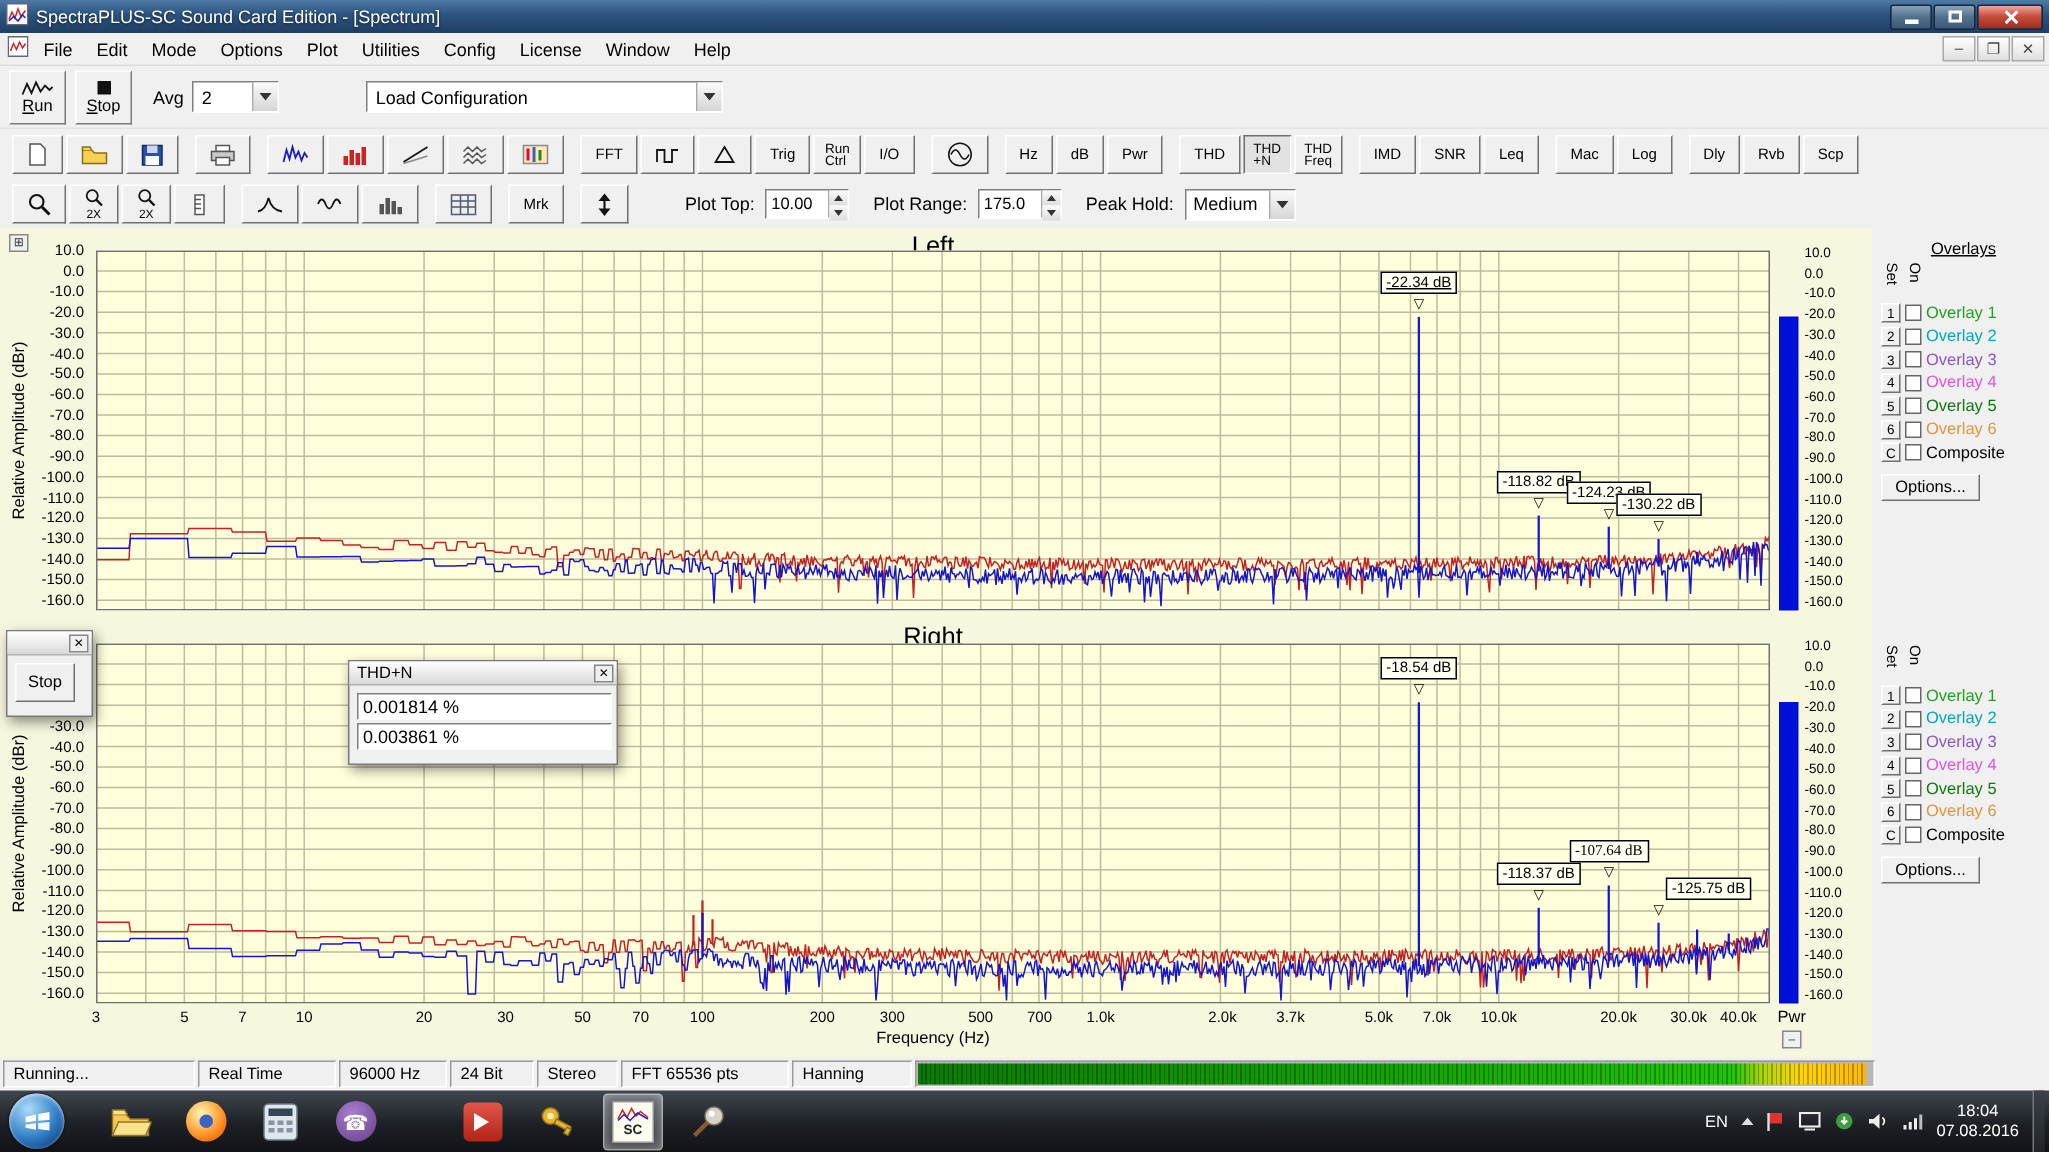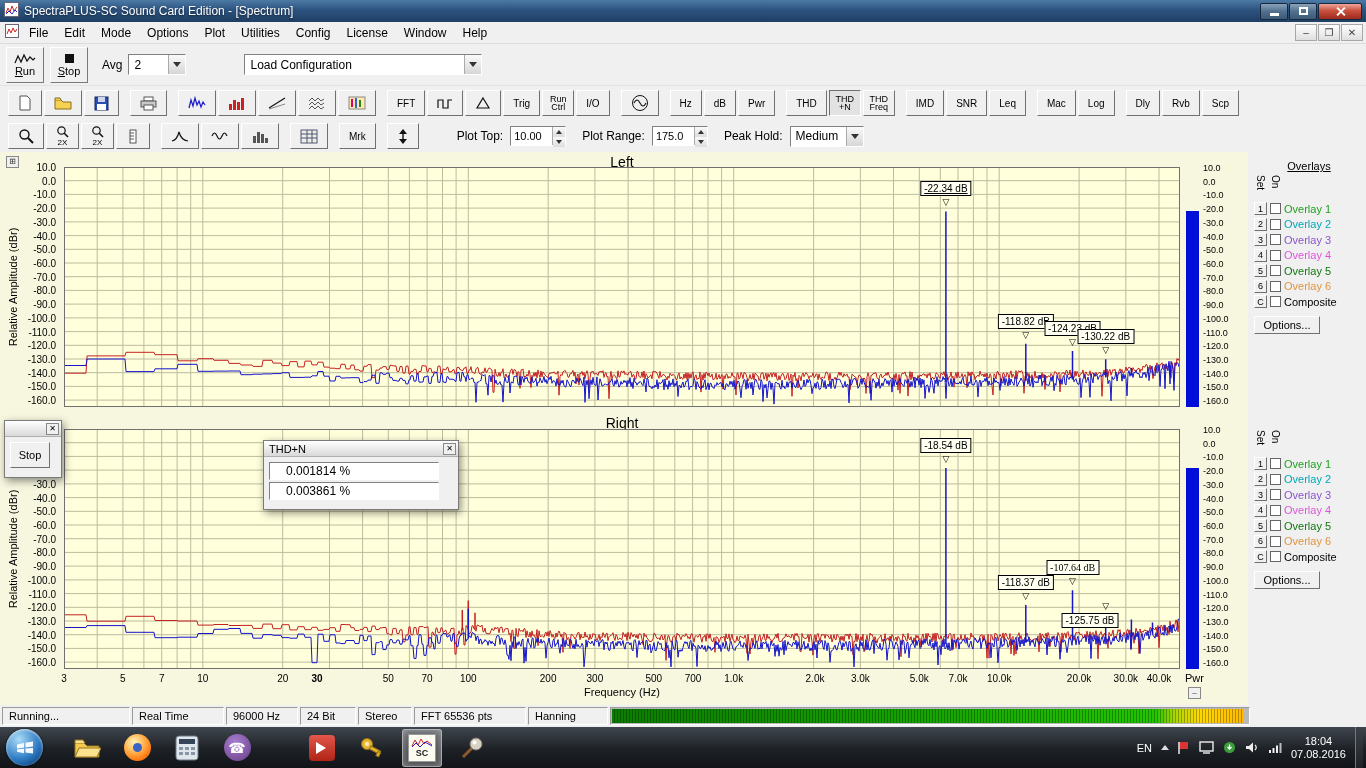--- a/index.html
+++ b/index.html
@@ -26,33 +26,33 @@
 #tb2{top:86px;height:34px;gap:2px;padding-left:8px}
 #tb3{top:120px;height:32px;gap:2px;padding-left:8px}
 .bigbtn{width:38px;height:36px;margin-left:6px;background:#f0f0f0;border:1px solid;border-color:#fff #7a7a7a #7a7a7a #fff;display:flex;flex-direction:column;align-items:center;justify-content:center;font-size:11px;line-height:12px}
 .bigbtn .lbl::first-letter{text-decoration:underline}
 .tlabel{margin-left:14px;font-size:12px}
 .combo{height:21px;background:#fff;border:1px solid;border-color:#808080 #fff #fff #808080;display:flex;align-items:center;font-size:12px;padding-left:5px}
 .combo .arrowbox{margin-left:auto;width:17px;height:100%;background:linear-gradient(#fafafa,#d6d6d6);border-left:1px solid #aaa;display:flex;align-items:center;justify-content:center}
 .tri-down{width:0;height:0;border:4px solid transparent;border-top:5px solid #333;margin-top:4px}
 .tri-up-s{width:0;height:0;border:3px solid transparent;border-bottom:4px solid #333;margin-bottom:3px}
 .tri-down-s{width:0;height:0;border:3px solid transparent;border-top:4px solid #333;margin-top:3px}
-.sbtn{height:26px;min-width:26px;padding:1px 9px;background:#f0f0f0;border:1px solid;border-color:#fff #707070 #707070 #fff;display:flex;align-items:center;justify-content:center;font-size:10px;text-align:center;flex-direction:column}
+.sbtn{height:26px;min-width:26px;padding:1px 9px;background:#f0f0f0;border:1px solid;border-color:#fff #707070 #707070 #fff;display:flex;align-items:center;justify-content:center;font-size:10px;text-align:left;flex-direction:column}
 .sbtn.two{font-size:9px;line-height:8px;width:32px;white-space:normal}
 .sbtn.pressed{border-color:#707070 #fff #fff #707070;background:#e2e2e2}
 .gap{margin-left:9px}
 .spin{width:56px;height:20px;background:#fff;border:1px solid;border-color:#808080 #fff #fff #808080;display:flex;align-items:center;padding-left:3px;font-size:11px}
 .spin .arrows{margin-left:auto;width:13px;height:100%;display:flex;flex-direction:column;border-left:1px solid #aaa}
 .spin .arrows div{flex:1;background:linear-gradient(#fafafa,#ddd);display:flex;align-items:center;justify-content:center}
 
 .client{position:absolute;top:152px;left:0;right:0;height:553px;background:#f7f7df}
 .ovcol{position:absolute;left:1248px;top:0;bottom:0;width:118px;background:#f0f0f0}
 .plotwrap{position:absolute;left:64px;width:1116px;height:240px;background:#ffffdc}
 .plotwrap svg{position:absolute;left:0;top:0}
-.ptitle{position:absolute;left:64px;width:1116px;text-align:center;font-size:14px;color:#000}
+.ptitle{position:absolute;left:64px;width:1116px;text-align:center;font-size:17px;color:#000}
 .rotlab{position:absolute;left:13px;font-size:11px;transform:translate(-50%,-50%) rotate(-90deg);white-space:nowrap}
 .ylabels{position:absolute;left:0;width:60px;height:240px}
 .ytick{position:absolute;right:4px;font-size:10px;white-space:nowrap}
 .xlabels{position:absolute;left:64px;width:1116px;height:12px}
 .xtick{position:absolute;top:0;font-size:10px;transform:translateX(-50%);white-space:nowrap}
 .xaxistitle{position:absolute;left:64px;width:1116px;text-align:center;font-size:11px}
 .ann{position:absolute;background:#fffff2;border:1px solid #000;font-size:10px;line-height:13px;height:15px;padding:0 3px;white-space:nowrap;transform:translateX(-50%);z-index:3}
 .annarrow{position:absolute;font-size:9px;line-height:10px;transform:translateX(-50%);color:#000;z-index:3}
 .meter{position:absolute;left:1184px;width:62px;height:240px;background:#f7f7df}
 .mbar{position:absolute;left:2px;width:13px;background:#000fd8}
@@ -65,21 +65,21 @@
 .vtext{position:absolute;writing-mode:vertical-rl;font-size:10px;color:#000}
 .ovrow{display:flex;align-items:center;height:15.5px;gap:3px}
 .numbtn{width:13px;height:13px;border:1px solid;border-color:#fff #707070 #707070 #fff;background:#f0f0f0;font-size:9px;display:flex;align-items:center;justify-content:center;flex:none}
 .chk{width:11px;height:11px;border:1px solid #666;background:#fff;flex:none}
 .optbtn{margin-top:6px;width:66px;height:18px;border:1px solid;border-color:#fff #707070 #707070 #fff;background:#f0f0f0;font-size:11px;display:flex;align-items:center;justify-content:center}
 
 .floatwin{position:absolute;background:#f0f0f0;border:1px solid #7a7a7a;box-shadow:2px 3px 8px rgba(0,0,0,.45);z-index:6}
 .fw-titlebar{height:16px;background:linear-gradient(#ffffff,#d9d9d9);display:flex;align-items:center;border-bottom:1px solid #b0b0b0;padding:0 2px}
 .fw-title{font-size:11px;margin-left:3px}
 .fw-close{margin-left:auto;width:13px;height:12px;border:1px solid #888;background:#f0f0f0;font-size:8px;line-height:10px;text-align:center}
-.thdfield{width:170px;height:18px;background:#fff;border:1px solid;border-color:#808080 #fff #fff #808080;font-size:12px;line-height:16px;padding:0 16px;margin:2px 5px}
+.thdfield{width:170px;height:18px;background:#fff;border:1px solid;border-color:#808080 #fff #fff #808080;font-size:12px;line-height:16px;padding:0 3px;margin:2px 5px}
 .stopbtn{width:40px;height:26px;margin:5px;background:#f0f0f0;border:1px solid;border-color:#fff #707070 #707070 #fff;font-size:11px;display:flex;align-items:center;justify-content:center}
 .stopbtn::first-letter{text-decoration:underline}
 
 .statusbar{position:absolute;top:705px;left:0;right:0;height:22px;background:#f0f0f0;display:flex;align-items:stretch;padding:2px;gap:2px;font-size:11px}
 .sseg{border:1px solid;border-color:#9a9a9a #fff #fff #9a9a9a;padding:2px 6px;white-space:nowrap}
 .w1{width:128px}.w2{width:92px}.w3{width:72px}.w4{width:56px}.w5{width:54px}.w6{width:112px}.w7{width:80px}
 .smeter{border:1px solid;border-color:#9a9a9a #fff #fff #9a9a9a;width:640px;position:relative;background:#b8b8b8}
 .smeter-fill{position:absolute;top:1px;bottom:1px;left:1px;background:
  repeating-linear-gradient(90deg,rgba(0,0,0,0) 0 2px,rgba(0,0,0,.28) 2px 3px),
  linear-gradient(90deg,#0b7c00 0%,#14a000 45%,#22c400 86%,#a8d800 89%,#ffd800 93%,#ffb800 100%)}
@@ -611,21 +611,21 @@
         <path d="M0 198.5 L1 198.5 L2 198.5 L3 198.5 L4 198.5 L5 198.5 L6 198.5 L7 198.5 L8 198.5 L9 198.5 L10 198.5 L11 198.5 L12 198.5 L13 198.5 L14 198.5 L15 198.5 L16 198.5 L17 198.5 L18 198.5 L19 198.5 L20 198.5 L21 198.5 L22 198.5 L23 196.6 L24 196.6 L25 196.6 L26 196.6 L27 196.6 L28 196.6 L29 196.6 L30 196.6 L31 196.6 L32 196.6 L33 196.6 L34 196.6 L35 196.6 L36 196.6 L37 196.6 L38 196.6 L39 196.6 L40 196.6 L41 196.6 L42 196.6 L43 196.6 L44 196.6 L45 196.6 L46 196.6 L47 196.6 L48 196.6 L49 196.6 L50 196.6 L51 196.6 L52 196.6 L53 196.6 L54 196.6 L55 196.6 L56 196.6 L57 196.6 L58 196.6 L59 196.6 L60 196.6 L61 196.6 L62 203.3 L63 203.3 L64 203.3 L65 203.3 L66 203.3 L67 203.3 L68 203.3 L69 203.3 L70 203.3 L71 203.3 L72 203.3 L73 203.3 L74 203.3 L75 203.3 L76 203.3 L77 203.3 L78 203.3 L79 203.3 L80 203.3 L81 203.3 L82 203.3 L83 203.3 L84 203.3 L85 203.3 L86 203.3 L87 203.3 L88 203.3 L89 203.3 L90 203.3 L91 208.7 L92 208.7 L93 208.7 L94 208.7 L95 208.7 L96 208.7 L97 208.7 L98 208.7 L99 208.7 L100 208.7 L101 208.7 L102 208.7 L103 208.7 L104 208.7 L105 208.7 L106 208.7 L107 208.7 L108 208.7 L109 208.7 L110 208.7 L111 208.7 L112 208.7 L113 208.7 L114 208.2 L115 208.2 L116 208.2 L117 208.2 L118 208.2 L119 208.2 L120 208.2 L121 208.2 L122 208.2 L123 208.2 L124 208.2 L125 208.2 L126 208.2 L127 208.2 L128 208.2 L129 208.2 L130 208.2 L131 208.2 L132 208.2 L133 208.2 L134 204.5 L135 204.5 L136 204.5 L137 204.5 L138 204.5 L139 204.5 L140 204.5 L141 204.5 L142 204.5 L143 204.5 L144 204.5 L145 204.5 L146 204.5 L147 204.5 L148 204.5 L149 204.5 L150 200.3 L151 200.3 L152 200.3 L153 200.3 L154 200.3 L155 200.3 L156 200.3 L157 200.3 L158 200.3 L159 200.3 L160 200.3 L161 200.3 L162 200.3 L163 200.3 L164 200.3 L165 199.5 L166 199.5 L167 199.5 L168 199.5 L169 199.5 L170 199.5 L171 199.5 L172 199.5 L173 199.5 L174 199.5 L175 199.5 L176 199.5 L177 204.4 L178 204.4 L179 204.4 L180 204.4 L181 204.4 L182 204.4 L183 204.4 L184 204.4 L185 204.4 L186 204.4 L187 204.4 L188 204.4 L189 209.2 L190 209.2 L191 209.2 L192 209.2 L193 209.2 L194 209.2 L195 209.2 L196 209.2 L197 209.2 L198 209.2 L199 205.6 L200 205.6 L201 205.6 L202 205.6 L203 205.6 L204 205.6 L205 205.6 L206 205.6 L207 205.6 L208 205.6 L209 206.3 L210 206.3 L211 206.3 L212 206.3 L213 206.3 L214 206.3 L215 206.3 L216 206.3 L217 206.3 L218 208.6 L219 208.6 L220 208.6 L221 208.6 L222 208.6 L223 208.6 L224 208.6 L225 208.6 L226 209.2 L227 209.2 L228 209.2 L229 209.2 L230 209.2 L231 209.2 L232 209.2 L233 209.2 L234 205.1 L235 205.1 L236 205.1 L237 205.1 L238 205.1 L239 205.1 L240 205.1 L241 208.3 L242 208.3 L243 208.3 L244 208.3 L245 208.3 L246 208.3 L247 208.3 L248 233.7 L249 233.7 L250 233.7 L251 233.7 L252 233.7 L253 233.7 L254 205.2 L255 205.2 L256 205.2 L257 205.2 L258 205.2 L259 205.2 L260 212.3 L261 212.3 L262 212.3 L263 212.3 L264 212.3 L265 212.3 L266 205.8 L267 205.8 L268 205.8 L269 205.8 L270 205.8 L271 205.8 L272 214.0 L273 214.0 L274 214.0 L275 214.0 L276 214.0 L277 214.6 L278 214.6 L279 214.6 L280 214.6 L281 214.6 L282 211.5 L283 211.5 L284 211.5 L285 211.5 L286 211.5 L287 211.5 L288 211.5 L289 211.5 L290 211.5 L291 214.5 L292 214.5 L293 214.5 L294 214.5 L295 214.5 L296 206.3 L297 206.3 L298 206.3 L299 206.3 L300 211.6 L301 211.6 L302 211.6 L303 211.6 L304 207.0 L305 207.0 L306 207.0 L307 207.0 L308 225.6 L309 225.6 L310 225.6 L311 225.6 L312 213.7 L313 213.7 L314 213.7 L315 213.7 L316 212.6 L317 212.6 L318 212.6 L319 220.6 L320 220.6 L321 220.6 L322 220.6 L323 215.9 L324 215.9 L325 215.9 L326 210.6 L327 210.6 L328 210.6 L329 213.8 L330 213.8 L331 213.8 L332 213.8 L333 211.1 L334 211.1 L335 211.1 L336 215.2 L337 215.2 L338 215.2 L339 210.2 L340 210.2 L341 210.2 L342 210.9 L343 210.9 L344 210.9 L345 206.6 L346 206.6 L347 216.8 L348 216.8 L349 216.8 L350 229.5 L351 229.5 L352 229.5 L353 216.7 L354 216.7 L355 205.8 L356 205.8 L357 205.8 L358 215.2 L359 215.2 L360 226.4 L361 226.4 L362 226.4 L363 216.5 L364 216.5 L365 208.8 L366 208.8 L367 208.8 L368 213.5 L369 213.5 L370 220.0 L371 220.0 L372 206.2 L373 206.2 L374 214.2 L375 214.2 L376 214.2 L377 206.4 L378 206.4 L379 204.5 L380 204.5 L381 204.7 L382 204.7 L383 208.0 L384 208.0 L385 206.1 L386 206.1 L387 212.2 L388 212.2 L389 204.5 L390 204.5 L391 214.3 L392 214.3 L393 217.7 L394 217.7 L395 210.0 L396 206.6 L397 206.6 L398 204.3 L399 204.3 L400 204.1 L401 204.1 L402 212.4 L403 210.2 L404 210.2 L405 207.1 L406 207.1 L407 208.8 L408 203.7 L409 203.7 L410 205.1 L411 205.1 L412 211.7 L413 207.4 L414 207.4 L415 214.9 L416 210.3 L417 210.3 L418 215.3 L419 213.1 L420 213.1 L421 210.6 L422 212.2 L423 212.2 L424 216.3 L425 211.8 L426 211.8 L427 214.8 L428 212.2 L429 214.4 L430 214.4 L431 217.0 L432 209.6 L433 206.7 L434 206.7 L435 206.9 L436 215.4 L437 209.1 L438 209.1 L439 213.8 L440 215.6 L441 210.9 L442 215.5 L443 226.1 L444 226.1 L445 230.4 L446 216.4 L447 231.7 L448 212.6 L449 218.5 L450 208.1 L451 208.1 L452 219.5 L453 213.5 L454 216.3 L455 212.5 L456 215.3 L457 217.4 L458 210.9 L459 210.0 L460 234.1 L461 218.4 L462 232.3 L463 213.6 L464 209.4 L465 214.6 L466 215.5 L467 218.7 L468 209.7 L469 208.8 L470 219.2 L471 218.4 L472 209.3 L473 213.6 L474 209.2 L475 213.1 L476 214.1 L477 210.2 L478 214.3 L479 212.2 L480 211.9 L481 214.4 L482 229.2 L483 216.9 L484 213.6 L485 209.0 L486 215.1 L487 218.4 L488 218.9 L489 211.5 L490 209.8 L491 217.5 L492 214.8 L493 215.1 L494 210.6 L495 218.8 L496 224.2 L497 215.5 L498 217.7 L499 209.4 L500 211.7 L501 218.1 L502 210.8 L503 215.9 L504 216.3 L505 216.8 L506 210.1 L507 210.9 L508 215.9 L509 219.4 L510 215.2 L511 219.8 L512 210.3 L513 217.6 L514 215.5 L515 217.8 L516 218.3 L517 217.5 L518 214.3 L519 216.5 L520 237.9 L521 227.1 L522 210.8 L523 218.2 L524 211.8 L525 213.2 L526 214.1 L527 214.7 L528 212.1 L529 214.0 L530 216.8 L531 210.3 L532 212.1 L533 212.6 L534 211.5 L535 217.5 L536 212.8 L537 213.5 L538 210.8 L539 210.9 L540 220.9 L541 213.0 L542 215.0 L543 213.1 L544 218.1 L545 221.5 L546 221.1 L547 213.3 L548 214.6 L549 212.0 L550 220.1 L551 216.8 L552 213.6 L553 217.1 L554 212.2 L555 214.3 L556 212.3 L557 216.6 L558 215.0 L559 211.5 L560 217.9 L561 220.2 L562 214.2 L563 213.5 L564 213.8 L565 213.7 L566 216.0 L567 213.7 L568 220.7 L569 221.9 L570 211.8 L571 210.6 L572 214.4 L573 228.5 L574 217.1 L575 211.6 L576 216.0 L577 213.7 L578 213.2 L579 212.1 L580 218.2 L581 220.4 L582 211.3 L583 211.6 L584 220.9 L585 216.1 L586 215.1 L587 223.9 L588 221.7 L589 217.3 L590 213.6 L591 221.2 L592 221.9 L593 218.0 L594 212.6 L595 214.0 L596 215.6 L597 214.3 L598 220.3 L599 220.6 L600 221.6 L601 221.3 L602 213.5 L603 219.0 L604 216.4 L605 228.8 L606 220.8 L607 237.9 L608 211.8 L609 217.0 L610 220.4 L611 220.9 L612 211.8 L613 211.7 L614 228.2 L615 220.9 L616 222.5 L617 220.7 L618 222.2 L619 218.6 L620 214.6 L621 212.6 L622 214.6 L623 212.9 L624 217.1 L625 219.6 L626 212.3 L627 211.4 L628 221.7 L629 214.3 L630 217.3 L631 216.8 L632 219.4 L633 237.5 L634 216.2 L635 217.0 L636 219.5 L637 219.1 L638 215.9 L639 218.9 L640 220.5 L641 216.8 L642 222.6 L643 221.3 L644 216.6 L645 219.4 L646 217.8 L647 221.1 L648 221.1 L649 218.8 L650 219.3 L651 215.1 L652 212.0 L653 216.0 L654 213.3 L655 219.6 L656 215.7 L657 222.5 L658 218.3 L659 213.4 L660 217.5 L661 219.4 L662 212.1 L663 216.7 L664 221.7 L665 222.1 L666 214.0 L667 212.3 L668 216.0 L669 219.9 L670 220.3 L671 221.5 L672 217.9 L673 217.3 L674 216.1 L675 214.6 L676 211.9 L677 217.5 L678 216.4 L679 218.5 L680 213.6 L681 214.7 L682 218.6 L683 216.7 L684 231.5 L685 222.8 L686 219.4 L687 219.9 L688 218.8 L689 213.8 L690 215.7 L691 219.5 L692 211.8 L693 213.5 L694 220.3 L695 219.1 L696 220.0 L697 213.3 L698 219.9 L699 213.0 L700 214.1 L701 214.6 L702 212.5 L703 218.6 L704 214.7 L705 222.7 L706 218.4 L707 212.1 L708 215.8 L709 216.6 L710 214.4 L711 227.4 L712 216.1 L713 222.3 L714 215.6 L715 227.2 L716 218.5 L717 220.6 L718 221.1 L719 212.4 L720 225.8 L721 211.3 L722 221.5 L723 216.6 L724 212.7 L725 215.5 L726 215.1 L727 216.7 L728 217.5 L729 213.5 L730 213.4 L731 215.7 L732 211.2 L733 219.9 L734 212.7 L735 217.3 L736 219.0 L737 221.1 L738 218.5 L739 215.7 L740 212.2 L741 220.3 L742 217.1 L743 219.3 L744 214.3 L745 218.9 L746 221.8 L747 218.9 L748 221.6 L749 215.5 L750 212.5 L751 220.9 L752 215.2 L753 229.0 L754 211.4 L755 215.4 L756 214.2 L757 212.9 L758 211.1 L759 218.0 L760 220.5 L761 211.6 L762 214.9 L763 221.8 L764 213.8 L765 216.9 L766 233.3 L767 222.0 L768 221.8 L769 220.6 L770 218.0 L771 216.1 L772 220.4 L773 221.1 L774 216.9 L775 213.3 L776 212.1 L777 215.2 L778 221.1 L779 213.7 L780 217.8 L781 214.4 L782 212.5 L783 217.6 L784 221.7 L785 212.5 L786 212.8 L787 222.3 L788 220.1 L789 219.3 L790 237.9 L791 217.3 L792 214.8 L793 220.3 L794 218.2 L795 222.1 L796 211.7 L797 216.9 L798 213.3 L799 219.4 L800 220.3 L801 221.3 L802 210.8 L803 220.9 L804 213.2 L805 220.9 L806 221.0 L807 217.5 L808 212.8 L809 210.8 L810 224.6 L811 211.6 L812 214.7 L813 216.9 L814 218.3 L815 219.6 L816 214.3 L817 220.7 L818 221.1 L819 217.8 L820 210.6 L821 210.4 L822 215.4 L823 231.2 L824 220.4 L825 218.8 L826 210.4 L827 211.9 L828 212.2 L829 218.0 L830 220.1 L831 216.1 L832 213.0 L833 214.9 L834 217.6 L835 230.9 L836 221.5 L837 211.5 L838 215.7 L839 210.8 L840 212.8 L841 224.5 L842 220.4 L843 213.7 L844 213.3 L845 228.8 L846 218.2 L847 215.3 L848 215.2 L849 211.2 L850 216.2 L851 218.7 L852 210.8 L853 216.5 L854 211.9 L855 211.2 L856 219.7 L857 218.4 L858 211.4 L859 215.6 L860 210.1 L861 214.3 L862 210.1 L863 211.7 L864 215.8 L865 216.8 L866 210.5 L867 217.4 L868 218.9 L869 214.0 L870 221.0 L871 211.7 L872 217.8 L873 212.5 L874 236.0 L875 218.1 L876 216.6 L877 225.7 L878 211.6 L879 218.0 L880 210.0 L881 220.0 L882 219.0 L883 214.3 L884 220.9 L885 213.7 L886 221.8 L887 220.3 L888 210.2 L889 220.3 L890 211.0 L891 213.6 L892 214.0 L893 209.9 L894 210.7 L895 220.1 L896 213.4 L897 214.5 L898 212.3 L899 210.3 L900 210.2 L901 213.4 L902 214.4 L903 209.3 L904 216.8 L905 218.4 L906 214.5 L907 212.0 L908 218.0 L909 220.1 L910 211.0 L911 209.0 L912 211.1 L913 213.1 L914 213.6 L915 211.0 L916 209.0 L917 219.6 L918 213.6 L919 211.4 L920 209.4 L921 211.2 L922 215.7 L923 219.4 L924 213.8 L925 215.5 L926 213.5 L927 228.8 L928 214.1 L929 215.9 L930 218.0 L931 209.1 L932 208.4 L933 217.9 L934 233.8 L935 218.4 L936 218.9 L937 209.2 L938 217.7 L939 215.5 L940 216.4 L941 209.7 L942 210.4 L943 212.4 L944 218.3 L945 216.8 L946 211.3 L947 210.3 L948 216.1 L949 210.9 L950 213.3 L951 210.5 L952 208.4 L953 221.3 L954 213.6 L955 208.1 L956 217.9 L957 210.8 L958 215.0 L959 210.6 L960 217.0 L961 208.5 L962 213.3 L963 210.4 L964 212.7 L965 207.8 L966 216.7 L967 211.6 L968 213.4 L969 210.8 L970 215.0 L971 217.9 L972 210.2 L973 209.3 L974 213.0 L975 215.5 L976 212.4 L977 214.2 L978 209.4 L979 211.3 L980 213.0 L981 214.9 L982 208.5 L983 225.9 L984 209.1 L985 217.5 L986 210.1 L987 212.8 L988 211.9 L989 207.6 L990 209.3 L991 217.6 L992 217.3 L993 207.3 L994 213.0 L995 212.7 L996 230.3 L997 215.1 L998 210.6 L999 213.4 L1000 211.1 L1001 211.4 L1002 217.0 L1003 223.7 L1004 217.0 L1005 208.9 L1006 209.3 L1007 211.3 L1008 216.3 L1009 207.8 L1010 206.6 L1011 208.0 L1012 215.8 L1013 210.0 L1014 207.2 L1015 215.5 L1016 211.6 L1017 212.6 L1018 209.8 L1019 208.5 L1020 208.4 L1021 206.7 L1022 212.8 L1023 207.6 L1024 206.5 L1025 214.9 L1026 205.6 L1027 229.6 L1028 207.3 L1029 212.3 L1030 210.8 L1031 206.0 L1032 215.2 L1033 206.6 L1034 214.5 L1035 207.6 L1036 216.3 L1037 211.0 L1038 207.8 L1039 210.6 L1040 214.7 L1041 207.7 L1042 215.2 L1043 209.9 L1044 212.7 L1045 207.0 L1046 212.4 L1047 215.5 L1048 212.7 L1049 208.7 L1050 212.1 L1051 207.7 L1052 207.2 L1053 210.7 L1054 212.1 L1055 212.9 L1056 203.6 L1057 210.9 L1058 212.6 L1059 207.6 L1060 206.4 L1061 207.7 L1062 213.7 L1063 204.2 L1064 210.8 L1065 205.0 L1066 203.8 L1067 220.6 L1068 207.0 L1069 203.2 L1070 206.4 L1071 210.7 L1072 203.8 L1073 208.0 L1074 202.4 L1075 212.4 L1076 224.4 L1077 208.5 L1078 204.2 L1079 211.3 L1080 208.5 L1081 204.9 L1082 203.1 L1083 206.7 L1084 201.9 L1085 210.1 L1086 206.7 L1087 200.4 L1088 199.3 L1089 206.7 L1090 207.1 L1091 209.2 L1092 203.6 L1093 208.0 L1094 201.4 L1095 197.7 L1096 199.3 L1097 204.8 L1098 205.6 L1099 203.4 L1100 206.4 L1101 196.2 L1102 204.7 L1103 206.3 L1104 198.6 L1105 197.0 L1106 203.3 L1107 196.1 L1108 204.0 L1109 195.3 L1110 199.1 L1111 202.1 L1112 201.7 L1113 197.7 L1114 190.3 L1115 190.3 L1116 194.7 " fill="none" stroke="#1515cc" stroke-width="1"></path>
         <path d="M404.3 209.1 L404.3 179.7 M881.9 215.2 L881.9 39.1 M961.8 213.5 L961.8 176.1 M1008.5 211.8 L1008.5 161.3 M1041.7 210.4 L1041.7 186.2 M1067.4 208.2 L1067.4 190.6 M1088.5 204.8 L1088.5 193.4 M1106.2 200.1 L1106.2 197.5 " fill="none" stroke="#1515cc" stroke-width="1.5"></path>
         <rect x="0.5" y="0.5" width="1115" height="239" fill="none" stroke="#707070"></rect>
       </svg>
   <div class="ann" style="left: 881.896px; top: 9.14057px;">-18.54 dB</div>
       <div class="annarrow" style="left: 881.896px; top: 25.1406px;">▽</div>
       <div class="ann" style="left: 961.806px; top: 146.05px;">-118.37 dB</div>
       <div class="annarrow" style="left: 961.806px; top: 162.05px;">▽</div>
       <div class="ann" style="left: 1008.55px; top: 131.335px; font-family: Liberation Serif, serif;">-107.64 dB</div>
       <div class="annarrow" style="left: 1008.55px; top: 147.335px;">▽</div>
-      <div class="ann" style="left: 1026px; top: 156.171px; margin-top: 28px;">-125.75 dB</div>
+      <div class="ann" style="left: 1075px; top: 156.171px;">-125.75 dB</div>
       <div class="annarrow" style="left: 1041.72px; top: 172.171px;">▽</div>
     </div>
   <div class="meter" id="meter1" style="top:277px">
       <div class="mbar" style="top: 39.1406px; height: 200.859px;"></div>
       <span class="mtick" style="top: -4px;">10.0</span>
       <span class="mtick" style="top: 9.71429px;">0.0</span>
       <span class="mtick" style="top: 23.4286px;">-10.0</span>
       <span class="mtick" style="top: 37.1429px;">-20.0</span>
       <span class="mtick" style="top: 50.8571px;">-30.0</span>
       <span class="mtick" style="top: 64.5714px;">-40.0</span>
@@ -642,31 +642,31 @@
       <span class="mtick" style="top: 215.429px;">-150.0</span>
       <span class="mtick" style="top: 229.143px;">-160.0</span>
     </div>
 
   <div class="xlabels" id="xlabels" style="top:521px">
       <span class="xtick" style="left: 0px;">3</span>
       <span class="xtick" style="left: 58.8906px;">5</span>
       <span class="xtick" style="left: 97.6809px;">7</span>
       <span class="xtick" style="left: 138.8px;">10</span>
       <span class="xtick" style="left: 218.71px;">20</span>
-      <span class="xtick" style="left: 253px; font-weight: bold;">30</span>
+      <span class="xtick" style="left: 273px;">30</span>
       <span class="xtick" style="left: 324.345px;">50</span>
       <span class="xtick" style="left: 363.135px;">70</span>
       <span class="xtick" style="left: 404.254px;">100</span>
       <span class="xtick" style="left: 484.164px;">200</span>
       <span class="xtick" style="left: 530.908px;">300</span>
       <span class="xtick" style="left: 589.798px;">500</span>
       <span class="xtick" style="left: 629px;">700</span>
       <span class="xtick" style="left: 669.708px;">1.0k</span>
       <span class="xtick" style="left: 751px;">2.0k</span>
-      <span class="xtick" style="left: 796.362px;">3.0k</span>
+      <span class="xtick" style="left: 796.362px;">3.7k</span>
       <span class="xtick" style="left: 855.252px;">5.0k</span>
       <span class="xtick" style="left: 894.043px;">7.0k</span>
       <span class="xtick" style="left: 935.162px;">10.0k</span>
       <span class="xtick" style="left: 1015.07px;">20.0k</span>
       <span class="xtick" style="left: 1061.82px;">30.0k</span>
       <span class="xtick" style="left: 1094.98px;">40.0k</span>
     </div>
   <div class="xaxistitle" style="top:534px">Frequency (Hz)</div>
 
   <div style="position:absolute;left:1185px;top:520px;font-size:11px">Pwr</div>
@@ -759,21 +759,21 @@
     <div class="optbtn">Options...</div>
   </div>
 
   <div class="floatwin" style="left:4px;top:268px;width:58px;height:58px">
     <div class="fw-titlebar">
         <div class="fw-close">✕</div>
       </div>
     <div class="stopbtn">Stop</div>
   </div>
 
-  <div class="floatwin" style="left:263px;top:288px;width:196px;height:70px">
+  <div class="floatwin" style="left:232px;top:288px;width:180px;height:70px">
     <div class="fw-titlebar">
       <span class="fw-title">THD+N</span>
       <div class="fw-close">✕</div>
     </div>
     <div class="thdfield" style="margin-top:5px">0.001814 %</div>
     <div class="thdfield">0.003861 %</div>
   </div>
 </div>
 
 <div class="statusbar">

